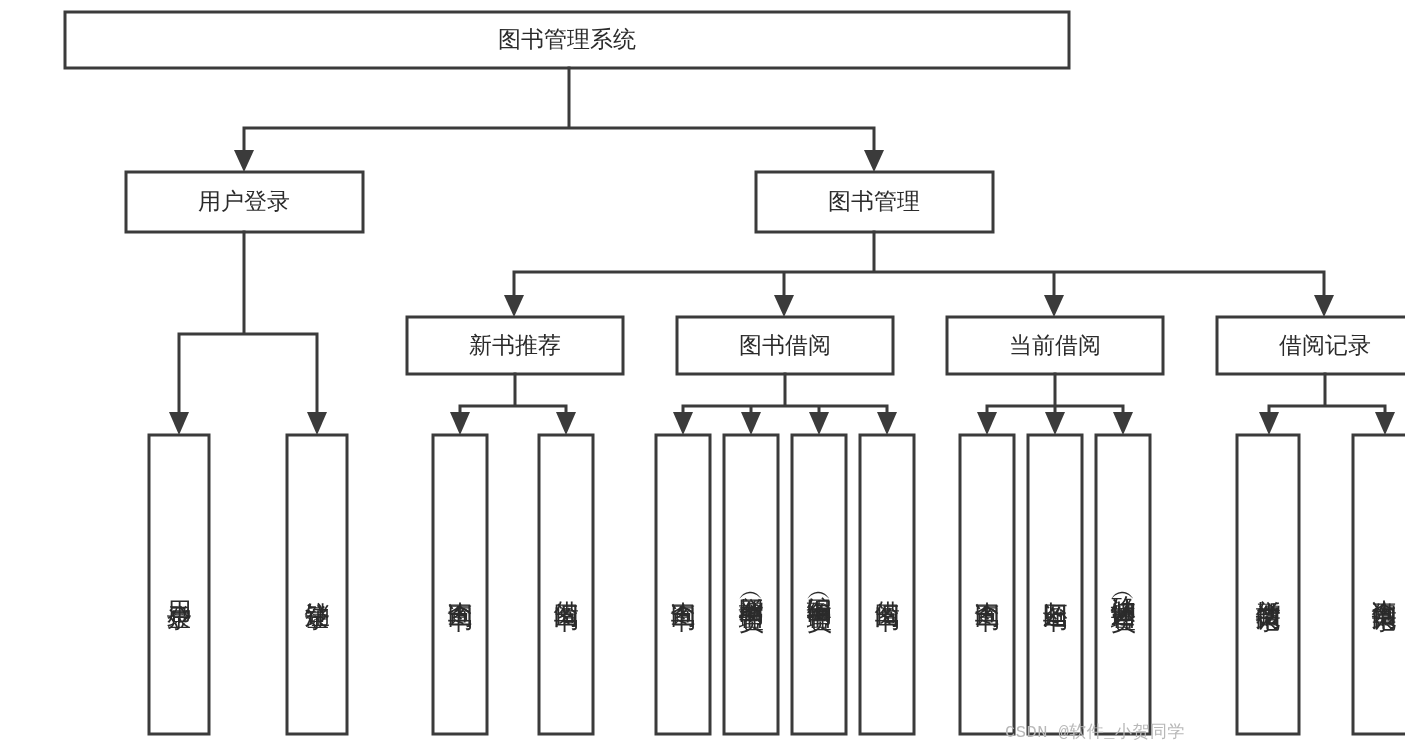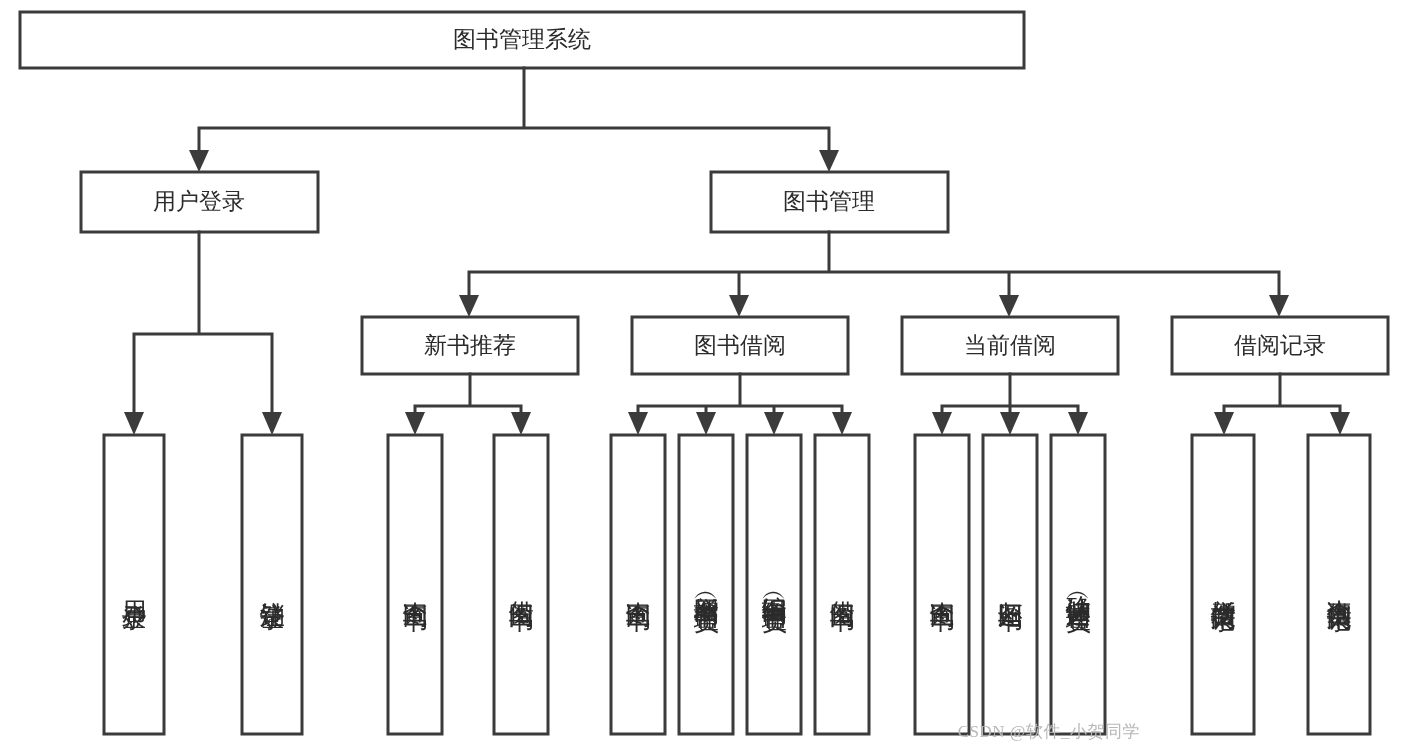--- a/index.html
+++ b/index.html
@@ -11,20 +11,21 @@
     width: 1405px;
     height: 747px;
     font-family: "Liberation Sans", "DejaVu Sans", sans-serif;
     overflow: hidden;
   }
   #diagram-root {
     position: relative;
     width: 1150px;
     height: 747px;
     background: #ffffff;
+    margin-left: 45px;
   }
   svg#flow {
     position: absolute;
     left: 0;
     top: 0;
     width: 1405px;
     height: 747px;
   }
   .node-box {
     fill: #ffffff;
@@ -61,21 +62,21 @@
     white-space: nowrap;
     pointer-events: none;
     display: flex;
     align-items: center;
     justify-content: center;
   }
   .watermark {
     position: absolute;
     right: 10px;
     bottom: 4px;
-    font-family: Liberation Serif, serif;
+    font-family: Liberation Mono, monospace;
     font-size: 17px;
     color: #b8b8b8;
     letter-spacing: 0.5px;
     white-space: nowrap;
   }
 </style>
 </head>
 <body>
 
 <div id="diagram-root">

